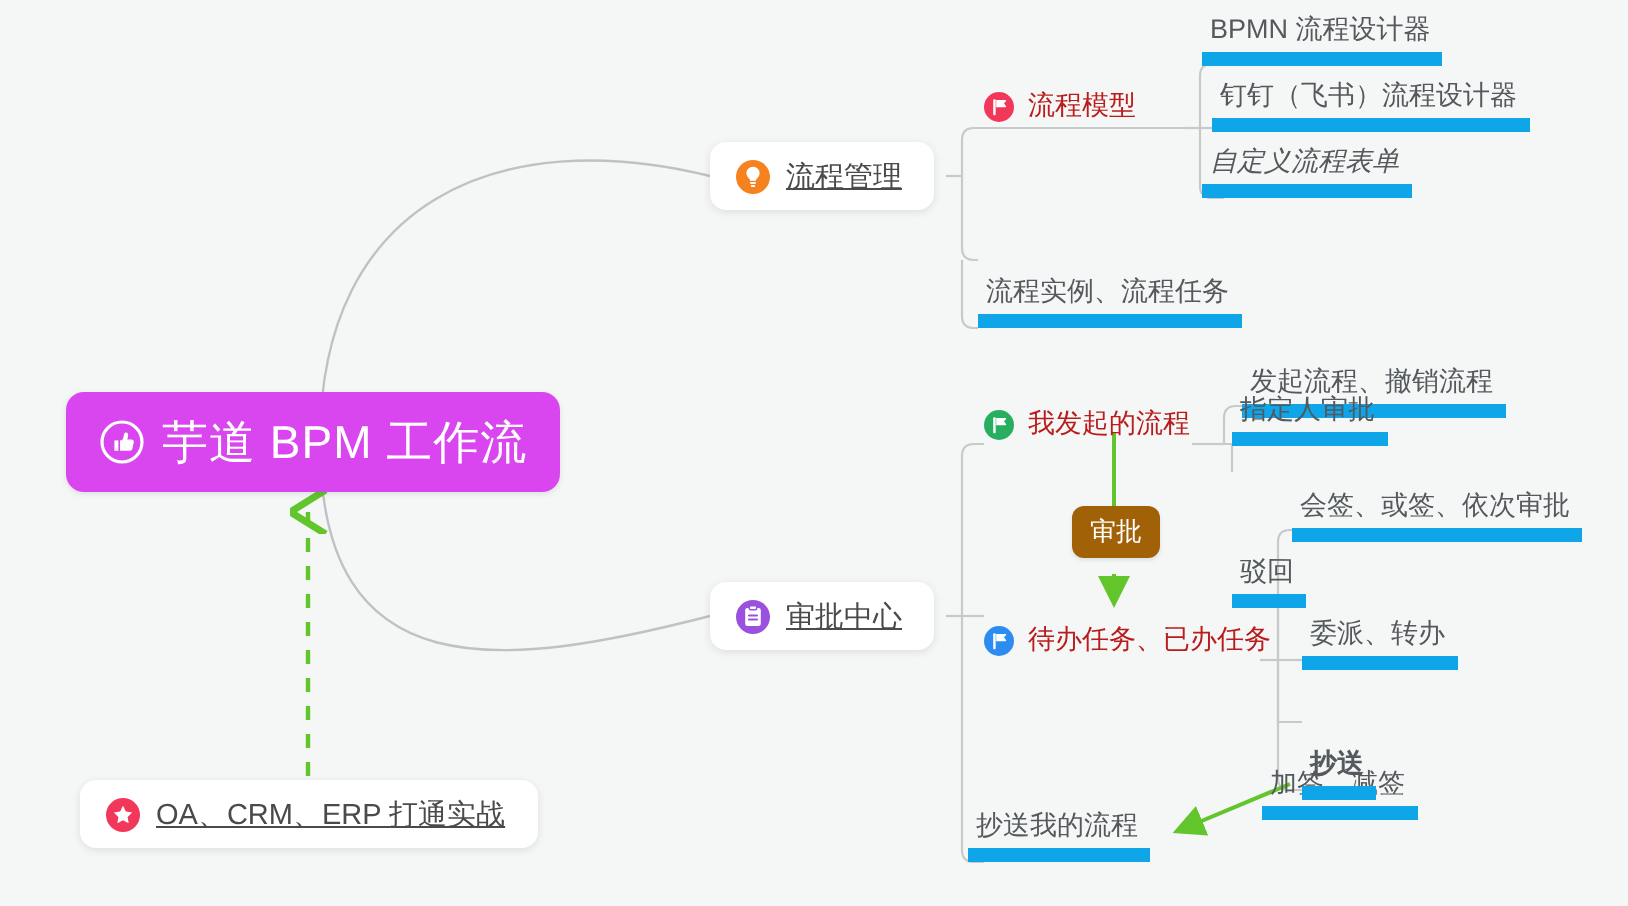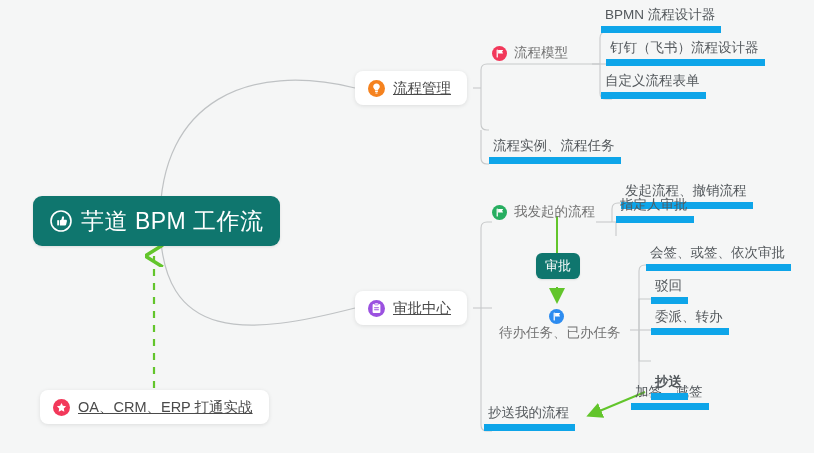--- a/index.html
+++ b/index.html
@@ -11,79 +11,79 @@
     position:relative;
   }
   #canvas{position:absolute;left:0;top:0;width:814px;height:453px;}
   #svg-links{position:absolute;left:0;top:0;width:814px;height:453px;pointer-events:none;}
 
   .node{position:absolute;box-sizing:border-box;white-space:nowrap;display:flex;align-items:center;}
 
   
   .root{
     left:33px;top:196px;width:247px;height:50px;
-    background:#0f766e;border-radius:9px;
+    background:#d946ef;border-radius:9px;
     color:#ffffff;font-size:23px;
     padding-left:17px;
     box-shadow:0 1px 3px rgba(0,0,0,.10);
     letter-spacing:.5px;
   }
   .root .label{margin-left:9px;}
 
   
   .card{
     background:#ffffff;border-radius:8px;
     box-shadow:0 1px 4px rgba(0,0,0,.10);
     font-size:14.5px;color:#4a4a4a;
     padding:0 16px 0 13px;height:34px;
   }
   .card .label{margin-left:8px;text-decoration:underline;}
 
   .n-flow-mgmt{left:355px;top:71px;}
   .n-approve-center{left:355px;top:291px;}
 
   
-  .flagnode{font-size:13.5px;color:#737373;height:22px;}
+  .flagnode{font-size:13.5px;color:#b91c1c;height:22px;}
   .flagnode .label{margin-left:7px;}
 
   .n-flow-model{left:492px;top:42px;}
   .n-my-started{left:492px;top:201px;}
-  .n-todo-done{left:492px;top:309px;flex-direction:column;}
+  .n-todo-done{left:492px;top:309px;}
 
   
   .leaf{
     font-size:13.5px;color:#54595d;height:25px;
     border-bottom:7px solid #0ea5e9;
     padding:0 6px 0 4px;align-items:flex-end;
     padding-bottom:2px;
   }
 
   .n-bpmn{left:601px;top:8px;}
   .n-dingtalk{left:606px;top:41px;justify-content:flex-end;}
-  .n-customform{left:601px;top:74px;}
+  .n-customform{left:601px;top:74px;font-style:italic;}
   .n-listener{left:489px;top:105px;}
   .n-instance{left:489px;top:139px;}
 
   .n-start-cancel{left:621px;top:184px;}
   .n-assign-approver{left:616px;top:198px;text-align:right;}
 
   .n-countersign{left:646px;top:246px;}
-  .n-reject{left:651px;top:279px;justify-content:center;}
+  .n-reject{left:616px;top:279px;justify-content:center;}
   .n-delegate{left:651px;top:310px;}
   .n-addsign{left:631px;top:341px;margin-top:44px;}
   .n-cc{left:651px;top:375px;font-weight:bold;}
   .n-cc-my{left:484px;top:406px;}
 
   
   .n-oa{left:40px;top:390px;}
 
   
   .chip{
     position:absolute;left:536px;top:253px;
-    background:#0f766e;border-radius:6px;
+    background:#a16207;border-radius:6px;
     color:#ffffff;font-size:13px;
     padding:4px 9px;
     box-shadow:0 1px 2px rgba(0,0,0,.10);
   }
 
   
   .ico{display:inline-flex;align-items:center;justify-content:center;flex:0 0 auto;}
   .ico svg{display:block;}
 </style>
 </head>

